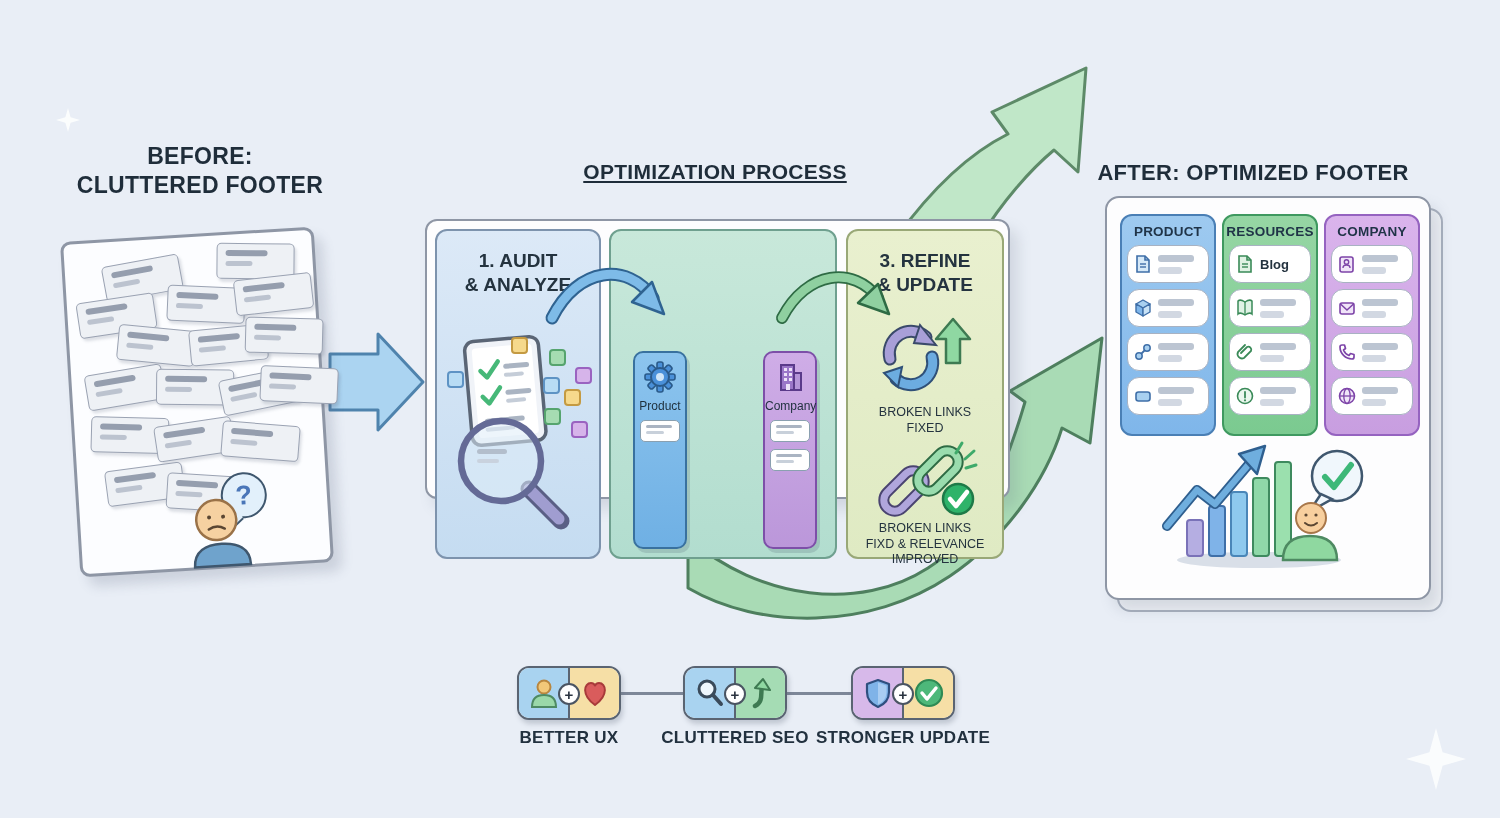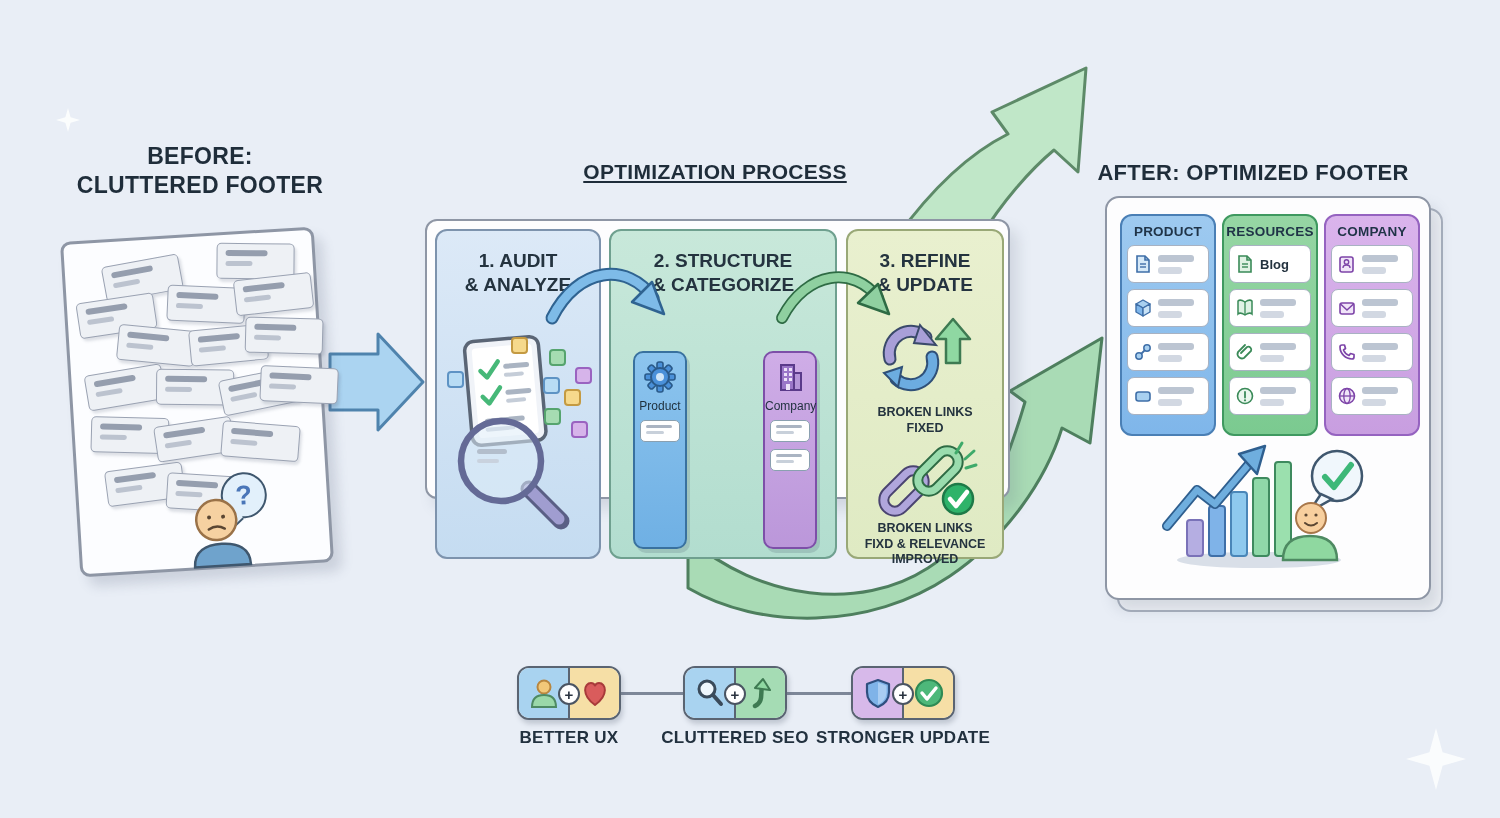--- a/index.html
+++ b/index.html
@@ -49,35 +49,35 @@
   .sq.p { background:#d6b4ea; border-color:#9a63c0; }
 
   .mcol { position:absolute; top:120px; width:54px; height:198px; border-radius:10px;
     border:2px solid; box-shadow:3px 4px 0 rgba(60,80,100,.18); text-align:center; }
   .mcol .mlabel { font-size:12px; color:#1e2f3c; margin-top:2px; }
   .wc { width:40px; height:22px; background:#fff; border:1.5px solid #8aa0b0;
     border-radius:5px; margin:7px auto 0; padding:4px 5px; text-align:left; }
   .wc i { display:block; border-radius:2px; }
   .wc .m1 { width:26px; height:3px; background:#aab4c2; margin-bottom:3px; }
   .wc .m2 { width:18px; height:3px; background:#c8d0da; }
-  .cap { position:absolute; left:0; right:0; font-size:12.5px; line-height:1.25; font-weight:bold;
+  .cap { position:absolute; left:0; right:0; font-size:12.5px; line-height:1.25; font-weight:normal;
     color:#24333f; text-align:center; white-space:pre-line; }
 
   
   .after-sheet { position:absolute; left:1117px; top:208px; width:326px; height:404px;
     background:#eef1f6; border:2px solid #a8b0be; border-radius:14px; z-index:1; }
   .after-box { position:absolute; left:1105px; top:196px; width:326px; height:404px;
     background:#fdfdfe; border:2.5px solid #8e96a5; border-radius:14px;
     box-shadow:8px 10px 14px rgba(100,110,130,.18); z-index:2; }
   .fcol { position:absolute; top:16px; width:96px; height:222px; border-radius:12px;
     border:2px solid; padding-top:4px; }
   .fhdr { font-size:13.5px; font-weight:bold; color:#1f3347; text-align:center;
     margin:4px 0 2px; letter-spacing:.2px; }
   .fitem { width:82px; height:38px; background:#fff; border:1.5px solid #a8b2c2;
-    border-radius:7px; margin:6px auto 0; display:flex; align-items:center; gap:5px;
+    border-radius:12px; margin:6px auto 0; display:flex; align-items:center; gap:5px;
     padding:0 5px; }
   .lns { display:flex; flex-direction:column; gap:5px; }
   .lns .a { width:36px; height:7px; border-radius:3px; background:#bcc5d2; }
   .lns .b { width:24px; height:7px; border-radius:3px; background:#d2d8e2; }
   .blog-label { font-size:13px; font-weight:bold; color:#24333f; }
   .after-cap { position:absolute; left:0; right:0; top:372px; font-size:15px; font-weight:bold;
     color:#24333f; text-align:center; letter-spacing:.2px; }
 
   
   .badge { position:absolute; top:666px; width:104px; height:54px; border-radius:12px;
@@ -228,22 +228,20 @@
       <div class="sq y" style="left:74px;top:106px;"></div>
       <div class="sq g" style="left:112px;top:118px;"></div>
       <div class="sq b" style="left:106px;top:146px;"></div>
       <div class="sq p" style="left:138px;top:136px;"></div>
       <div class="sq y" style="left:127px;top:158px;"></div>
       <div class="sq g" style="left:107px;top:177px;"></div>
       <div class="sq p" style="left:134px;top:190px;"></div>
     </div>
 
     <div class="panel" style="left:182px;width:228px;background:linear-gradient(#c8e8da,#b2ddcf);border:2px solid #6fa08f;">
-      <div class="step-title">2. STRUCTURE
-&amp; CATEGORIZE</div>
 
       <div class="mcol" style="left:22px;background:linear-gradient(#8cc4ee,#6fb0e4);border-color:#39719f;">
         <svg style="margin-top:8px;" width="32" height="32" viewBox="0 0 32 32">
           <g fill="#4a90d9" stroke="#2a5a8a" stroke-width="1.6">
             <rect x="13" y="1" width="6" height="8" rx="2"></rect>
               <rect x="13" y="23" width="6" height="8" rx="2"></rect>
             <rect x="1" y="13" width="8" height="6" rx="2"></rect>
               <rect x="23" y="13" width="8" height="6" rx="2"></rect>
             <rect x="13" y="1" width="6" height="8" rx="2" transform="rotate(45 16 16)"></rect>
             <rect x="13" y="23" width="6" height="8" rx="2" transform="rotate(45 16 16)"></rect>

